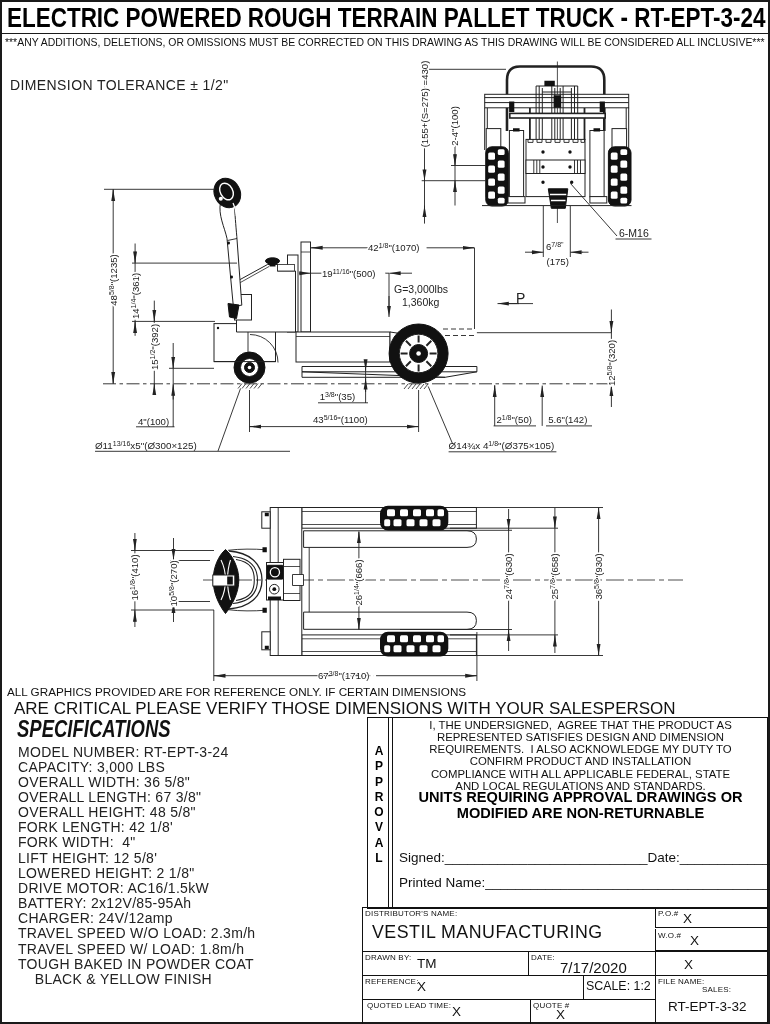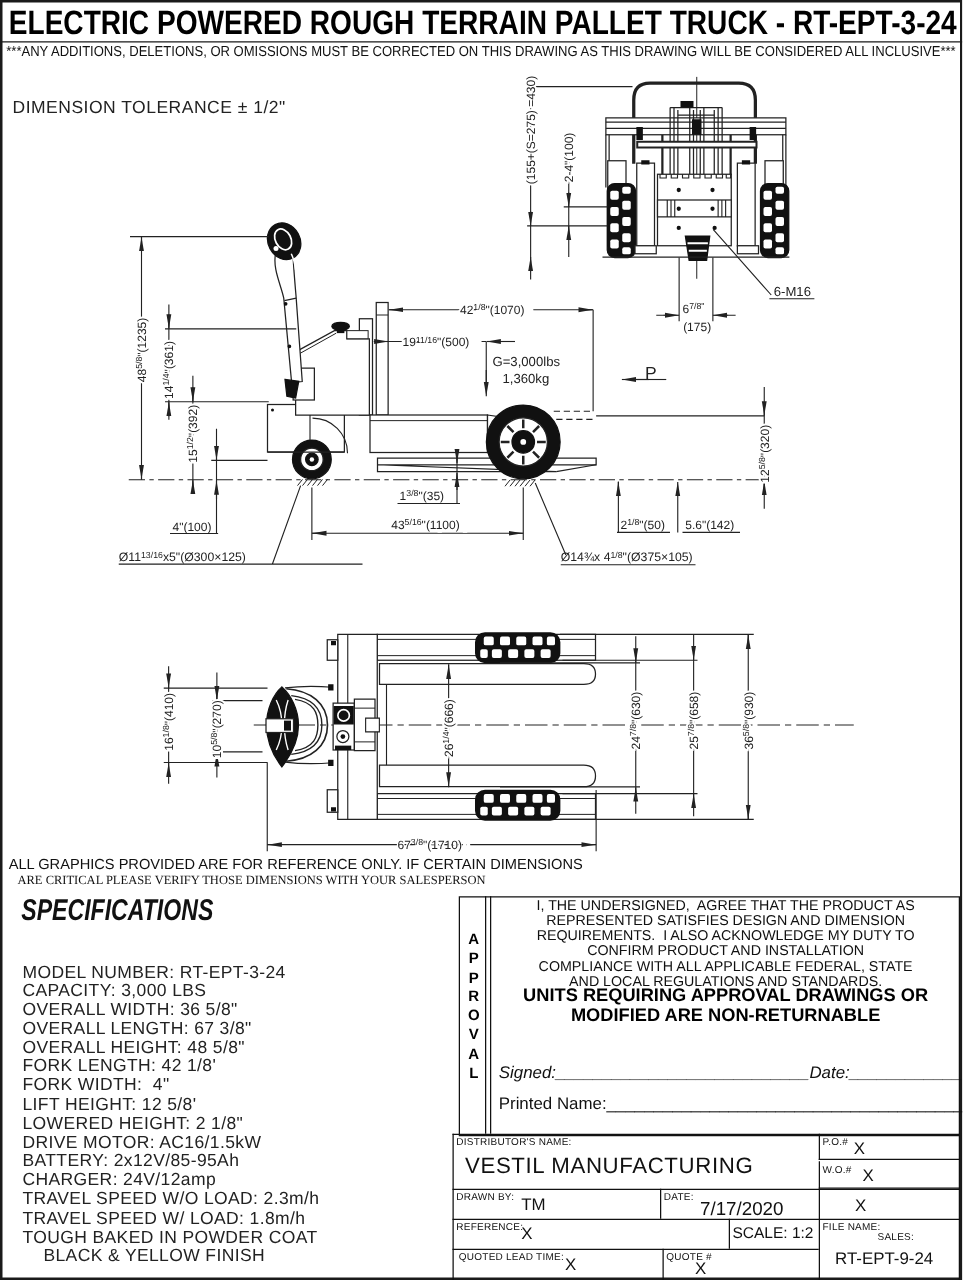--- a/index.html
+++ b/index.html
@@ -5,23 +5,23 @@
   html,body{margin:0;padding:0;background:#fff;}
   #page{position:relative;width:770px;height:1024px;background:#fff;overflow:hidden;
         font-family:"Liberation Sans",sans-serif;color:#222;}
   .abs{position:absolute;white-space:nowrap;}
   #border{position:absolute;left:0px;top:0px;width:766px;height:1020px;border:2px solid #1a1a1a;}
   #title{left:7px;top:3px;font-size:27px;font-weight:bold;color:#000;transform:scaleX(0.832);transform-origin:0 0;}
   #titleline{left:0px;top:33px;width:770px;height:0px;border-top:1.6px solid #1a1a1a;}
   #note{left:5px;top:35px;font-size:11.6px;color:#111;transform:scaleX(0.9);transform-origin:0 0;}
   #tol{left:10px;top:77px;font-size:14px;color:#222;letter-spacing:0.4px;}
   #gfx1{left:7px;top:684.5px;font-size:11.7px;letter-spacing:0px;color:#111;}
-  #gfx2{left:14px;top:698.5px;font-size:10px;letter-spacing:0px;color:#111;font-family:Liberation Serif, serif;}
+  #gfx2{left:14px;top:698.5px;font-size:17px;letter-spacing:0px;color:#111;}
   #spech{left:17px;top:714.5px;font-size:24px;font-weight:bold;font-style:italic;color:#111;transform:scaleX(0.77);transform-origin:0 0;}
-  #speclist{left:18px;top:744.5px;font-size:14px;line-height:15.15px;color:#222;letter-spacing:0.3px;margin-top:25px;}
+  #speclist{left:18px;top:744.5px;font-size:14px;line-height:15.15px;color:#222;letter-spacing:0.3px;}
   
   #apbox{left:367px;top:717px;width:399px;height:190px;border:1.4px solid #111;}
   #apcol{left:388px;top:717px;width:0px;height:190px;border-left:1.4px solid #111;}
   #apcol2{left:392px;top:717px;width:0px;height:190px;border-left:1.4px solid #111;}
   .apl{position:absolute;left:371px;width:16px;text-align:center;font-size:12px;font-weight:bold;color:#000;}
   .apc{position:absolute;left:393px;width:375px;text-align:center;color:#111;}
   
   .tb{position:absolute;border-left:1.4px solid #111;border-top:1.4px solid #111;box-sizing:border-box;}
   .lbl{position:absolute;font-size:8px;color:#111;letter-spacing:0.2px;}
   .val{position:absolute;font-size:13.5px;color:#111;}
@@ -502,21 +502,21 @@
     COMPLIANCE WITH ALL APPLICABLE FEDERAL, STATE<br>
     AND LOCAL REGULATIONS AND STANDARDS.
   </div>
 
   <div class="apc" style="top:790px;font-size:14.6px;font-weight:bold;line-height:15.5px;color:#000;">
     UNITS REQUIRING APPROVAL DRAWINGS OR<br>
     MODIFIED ARE NON-RETURNABLE
   </div>
 
 
-  <div class="abs" style="left:399px;top:850px;font-size:13.5px;color:#111;font-style:italic;">Signed:___________________________Date:____________</div>
+  <div class="abs" style="left:399px;top:850px;font-size:13.5px;color:#111;">Signed:___________________________Date:____________</div>
 
   <div class="abs" style="left:399px;top:874.5px;font-size:13.5px;color:#111;">Printed Name:_______________________________________</div>
 
 
   <div class="tb" style="left:362px;top:907px;width:406px;height:117px;border-right:1.4px solid #111;"></div>
   <div class="tb" style="left:655px;top:907px;width:113px;height:21px;border:none;border-bottom:1.4px solid #111;border-left:1.4px solid #111;"></div>
   <div class="tb" style="left:655px;top:929px;width:113px;height:22px;border:none;border-bottom:1.4px solid #111;border-left:1.4px solid #111;"></div>
   <div class="tb" style="left:362px;top:951px;width:406px;height:0px;border:none;border-top:1.4px solid #111;"></div>
   <div class="tb" style="left:362px;top:975px;width:406px;height:0px;border:none;border-top:1.4px solid #111;"></div>
   <div class="tb" style="left:362px;top:999px;width:293px;height:0px;border:none;border-top:1.4px solid #111;"></div>
@@ -542,20 +542,20 @@
 
   <div class="lbl" style="left:658px;top:985px;padding-left:44px;">SALES:</div>
   <div class="val" style="left:684px;top:957px;">X</div>
 
   <div class="lbl" style="left:365px;top:977px;">REFERENCE:</div>
   <div class="val" style="left:417px;top:979px;">X</div>
 
   <div class="abs" style="left:586px;top:979px;font-size:12.4px;color:#111;">SCALE: 1:2</div>
 
   <div class="lbl" style="left:658px;top:977px;">FILE NAME:</div>
-  <div class="val" style="left:668px;top:999px;">RT-EPT-9-24</div>
+  <div class="val" style="left:668px;top:999px;">RT-EPT-3-32</div>
 
   <div class="lbl" style="left:367px;top:1001px;">QUOTED LEAD TIME:</div>
   <div class="val" style="left:452px;top:1004px;">X</div>
 
   <div class="lbl" style="left:533px;top:1001px;">QUOTE #</div>
   <div class="val" style="left:556px;top:1007px;">X</div>
 </div>
 
 </body></html>

